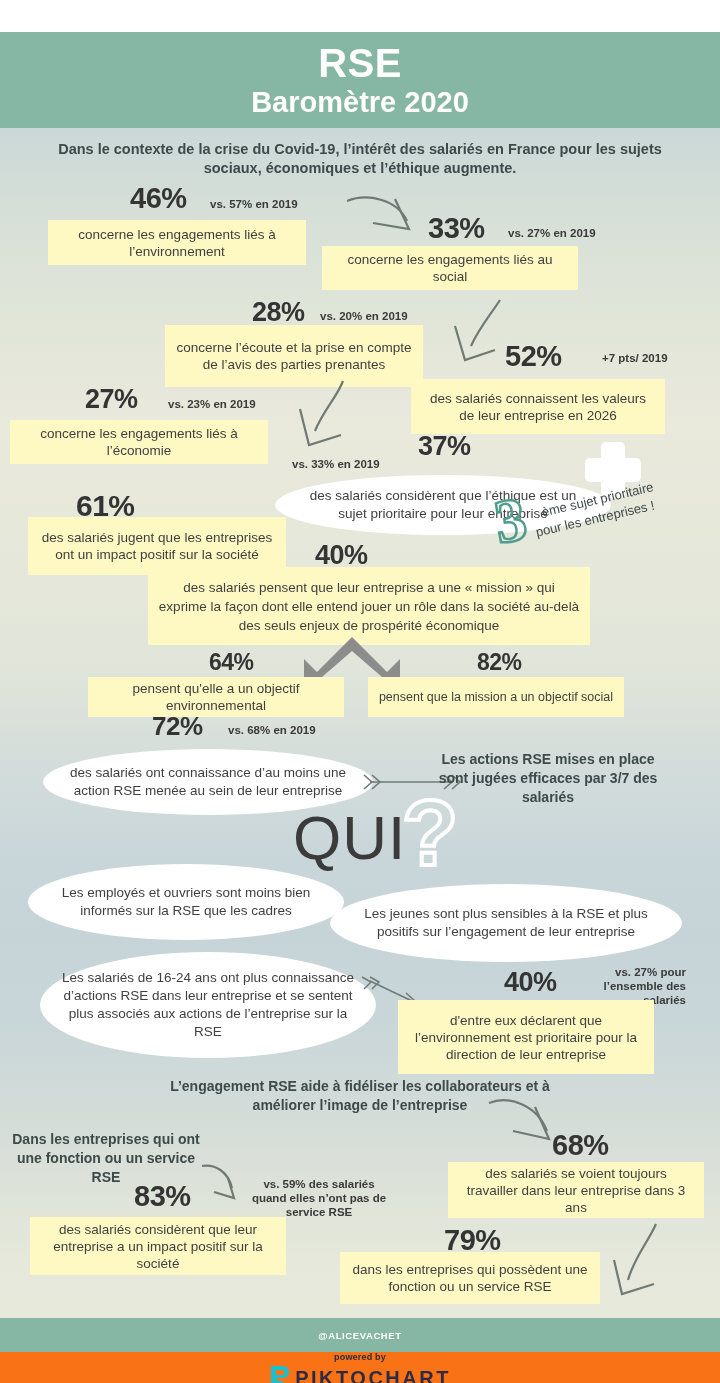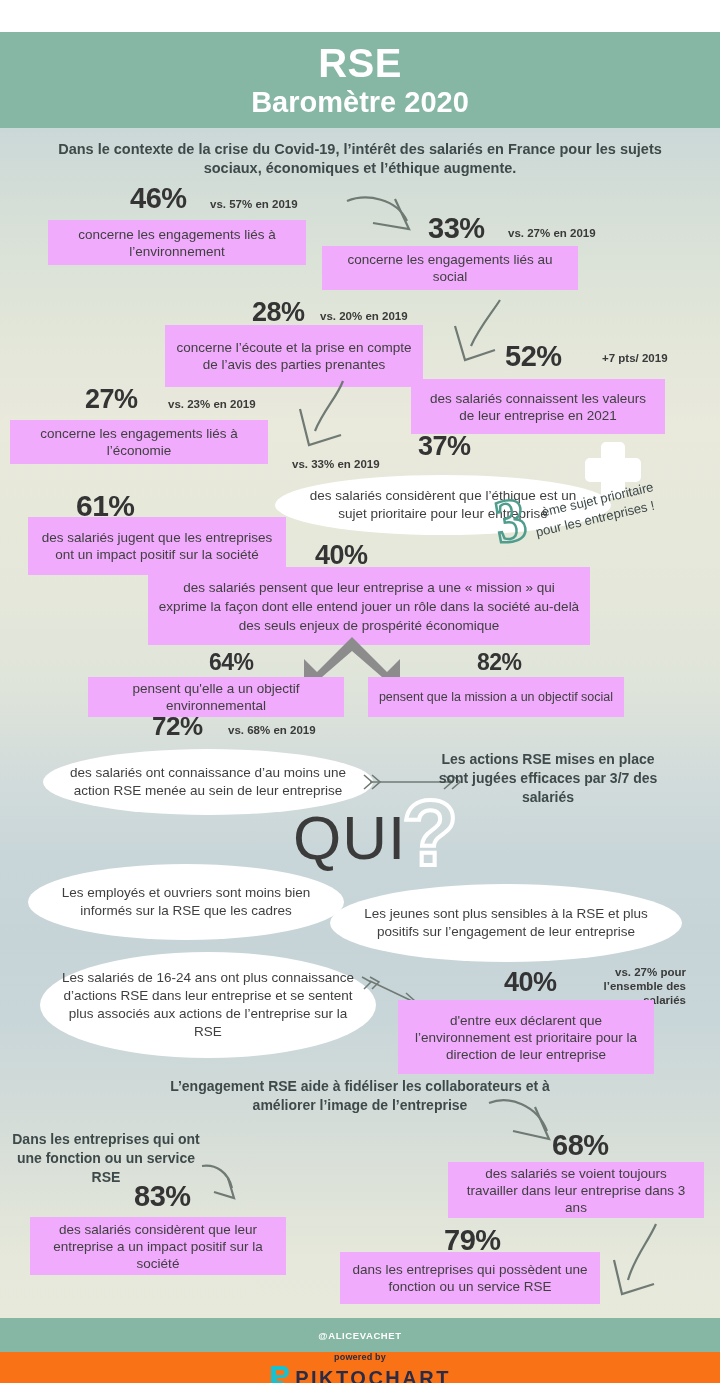--- a/index.html
+++ b/index.html
@@ -57,21 +57,21 @@
   
   .pct{
     position:absolute;font-weight:bold;color:#343434;
     letter-spacing:-.5px;white-space:nowrap;
   }
   .vs{
     position:absolute;font-weight:bold;color:#3a3a3a;
     font-size:11.5px;line-height:14px;white-space:nowrap;
   }
   .box{
-    position:absolute;background:#f0abfc;
+    position:absolute;background:#fef9c3;
     font-size:13.5px;line-height:17px;color:#3f3f3f;
     text-align:center;display:flex;align-items:center;justify-content:center;
     padding:8px 10px;box-sizing:border-box;
   }
   .ell{
     position:absolute;background:#ffffff;border-radius:50%;
     font-size:13.5px;line-height:18px;color:#3f3f3f;
     text-align:center;display:flex;align-items:center;justify-content:center;
     padding:6px 22px;box-sizing:border-box;
   }
@@ -153,21 +153,21 @@
   <div class="vs" style="left:320px;top:277px;">vs. 20% en 2019</div>
   <div class="box" style="left:165px;top:293px;width:258px;height:62px;">concerne l’écoute et la prise en compte de l’avis des parties prenantes</div>
 
   <svg class="deco" style="left:445px;top:266px;" width="80" height="80" viewBox="0 0 80 80">
     <path class="arrow-path" d="M55,2 C46,16 34,30 26,48"></path>
     <path class="arrow-path" d="M10,28 L20,62 L50,52"></path>
   </svg>
 
   <div class="pct" style="left:505px;top:308px;font-size:29px;">52%</div>
   <div class="vs" style="left:602px;top:319px;">+7 pts/ 2019</div>
-  <div class="box" style="left:411px;top:347px;width:254px;height:55px;">des salariés connaissent les valeurs de leur entreprise en 2021</div>
+  <div class="box" style="left:411px;top:347px;width:254px;height:55px;">des salariés connaissent les valeurs de leur entreprise en 2026</div>
 
   <div class="pct" style="left:85px;top:352px;font-size:27px;">27%</div>
   <div class="vs" style="left:168px;top:365px;">vs. 23% en 2019</div>
   <div class="box" style="left:10px;top:388px;width:258px;height:44px;">concerne les engagements liés à l’économie</div>
 
   <svg class="deco" style="left:295px;top:347px;" width="80" height="82" viewBox="0 0 80 82">
     <path class="arrow-path" d="M48,2 C42,18 28,32 20,52"></path>
     <path class="arrow-path" d="M5,30 L14,66 L46,56"></path>
   </svg>
 
@@ -240,20 +240,21 @@
   <div class="box" style="left:448px;top:1130px;width:256px;height:56px;">des salariés se voient toujours travailler dans leur entreprise dans 3 ans</div>
 
   <div class="plaintxt" style="left:2px;top:1098px;width:208px;">Dans les entreprises qui ont une fonction ou un service RSE</div>
 
   <svg class="deco" style="left:200px;top:1130px;" width="58" height="52" viewBox="0 0 58 52">
     <path class="arrow-path" d="M2,4 C16,2 28,10 32,26"></path>
     <path class="arrow-path" d="M14,30 L34,36 L28,16"></path>
   </svg>
 
   <div class="pct" style="left:134px;top:1148px;font-size:29px;">83%</div>
+  <div class="vs" style="left:245px;top:1145px;width:148px;text-align:center;white-space:normal;">vs. 59% des salariés quand elles n’ont pas de service RSE</div>
   <div class="box" style="left:30px;top:1185px;width:256px;height:58px;">des salariés considèrent que leur entreprise a un impact positif sur la société</div>
 
   <div class="pct" style="left:444px;top:1192px;font-size:29px;">79%</div>
   <div class="box" style="left:340px;top:1220px;width:260px;height:52px;">dans les entreprises qui possèdent une fonction ou un service RSE</div>
 
   <svg class="deco" style="left:608px;top:1190px;" width="66" height="78" viewBox="0 0 66 78">
     <path class="arrow-path" d="M48,2 C40,20 26,36 20,58"></path>
     <path class="arrow-path" d="M6,38 L14,72 L46,62"></path>
   </svg>
 

